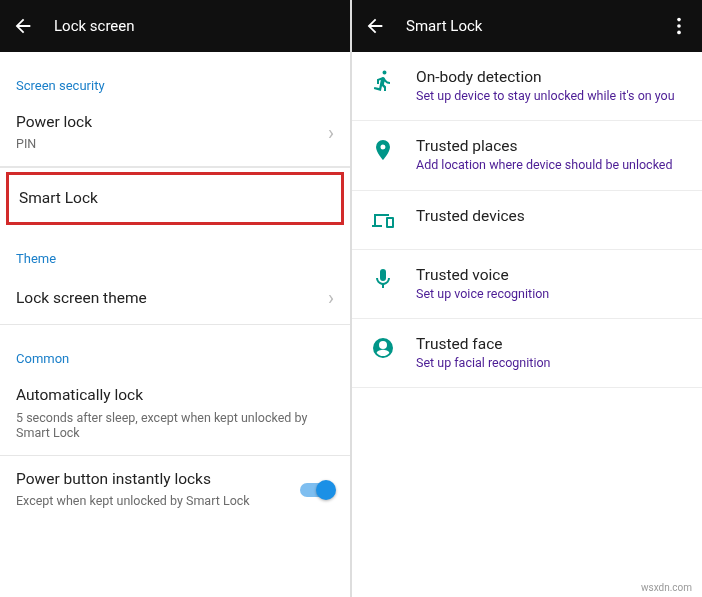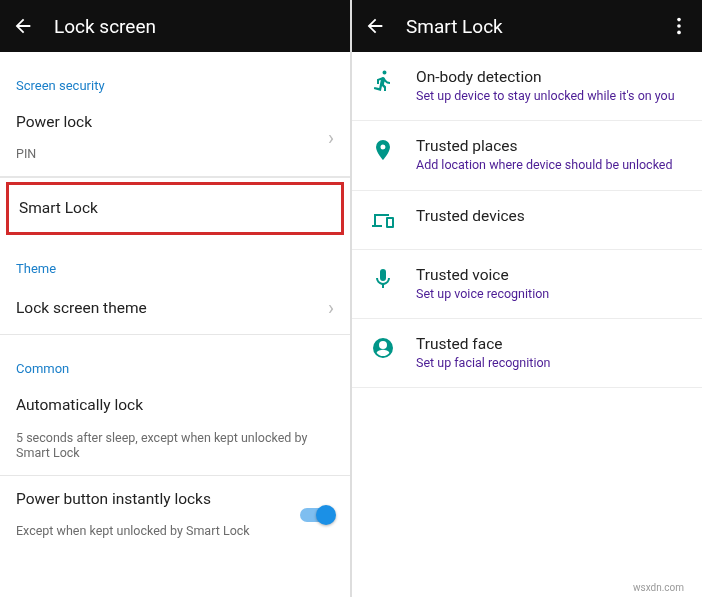--- a/index.html
+++ b/index.html
@@ -26,39 +26,39 @@
       height: 52px;
       background: #101010;
       color: #fff;
       display: flex;
       align-items: center;
       padding: 0 12px;
       gap: 20px;
     }
     .topbar .back { width: 22px; height: 22px; cursor: pointer; fill: #fff; }
     .topbar .more { margin-left: auto; cursor: pointer; width: 22px; height: 22px; fill: #fff; }
-    .topbar-title { font-size: 19px; font-weight: 400; }
+    .topbar-title { font-size: 15px; font-weight: 400; }
     .content { flex: 1; overflow-y: auto; padding-bottom: 10px; }
     .section-header {
       color: #1a7fc9;
       font-size: 13px;
       padding: 18px 16px 6px;
       margin-top: 8px;
     }
     .row {
       padding: 14px 16px;
       display: flex;
       align-items: center;
       gap: 12px;
       position: relative;
       cursor: pointer;
     }
     .row-body { flex: 1; min-width: 0; }
     .row-title { font-size: 15.5px; color: #222; line-height: 1.25; }
-    .row-sub { font-size: 12.5px; color: #6c6c6c; margin-top: 14px; line-height: 1.25; }
+    .row-sub { font-size: 12.5px; color: #6c6c6c; margin-top: 4px; line-height: 1.25; }
     .chevron {
       color: #bbb;
       font-size: 20px;
     }
     .switch {
       position: relative;
       width: 34px;
       height: 14px;
       border-radius: 8px;
       background: #c9c9c9;
@@ -96,21 +96,21 @@
       width: 26px; height: 26px;
       flex: none;
       display: flex; align-items: center; justify-content: center;
     }
     .sl-icon svg { width: 24px; height: 24px; fill: #009688; }
     .sl-body { flex: 1; }
     .sl-title { font-size: 15.5px; color: #222; }
     .sl-sub { font-size: 12.5px; color: #4c1d95; margin-top: 2px; line-height: 1.3; }
     .watermark {
       position: absolute;
-      bottom: 4px; right: 18px;
+      bottom: 4px; right: 10px;
       font-size: 10px;
       color: #9a9a9a;
       pointer-events: none;
     }
   </style>
 </head>
 <body>
 
 <div class="pane">
   <div class="topbar">

